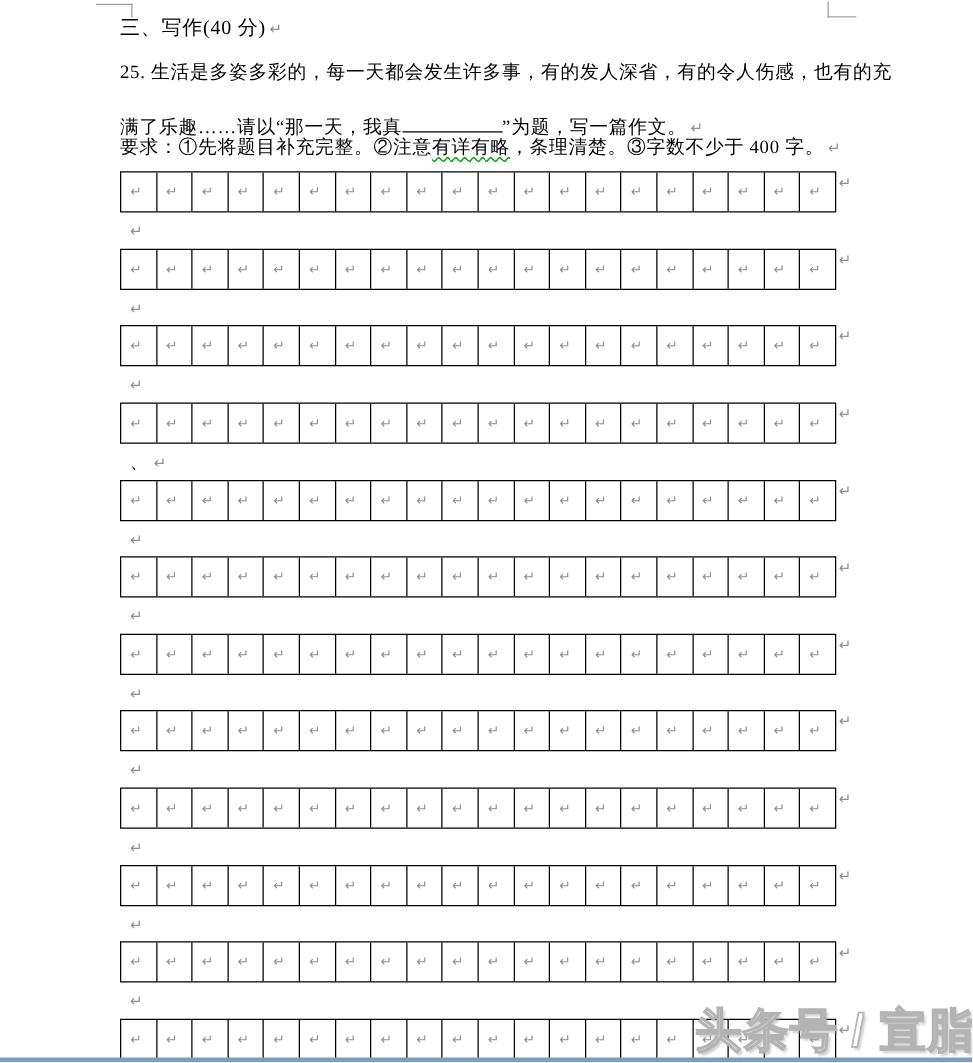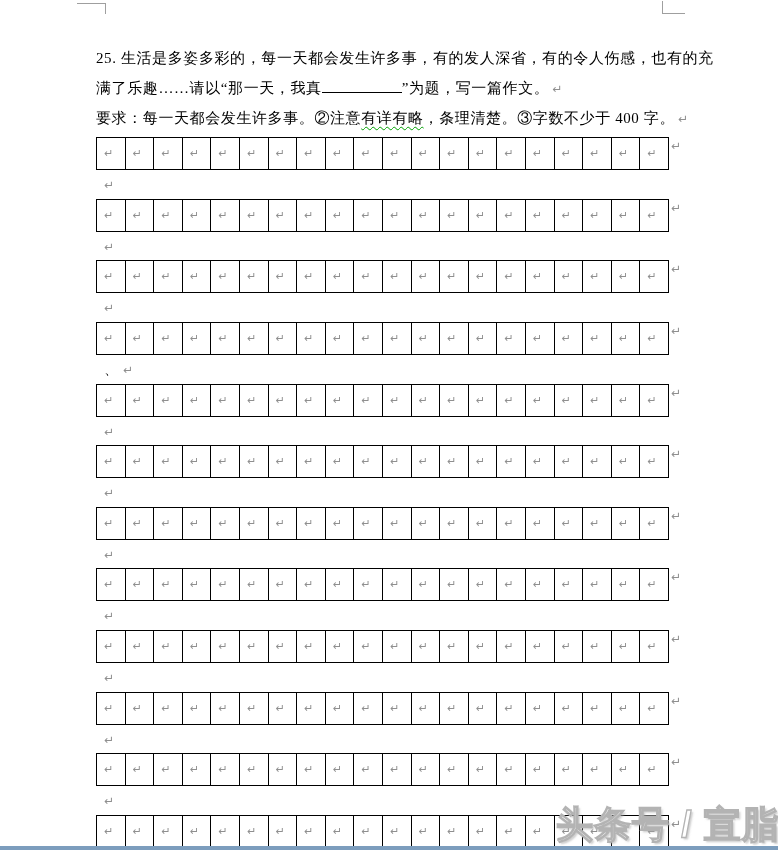--- a/index.html
+++ b/index.html
@@ -45,31 +45,34 @@
   .bottombar{position:absolute;left:0;top:846px;width:778px;height:4px;background:#7c9dbd;}
 </style>
 </head>
 <body>
 
 <div class="screen">
 
   <div class="cropmark-tl"></div>
   <div class="cropmark-tr"></div>
 
+  <div class="textline title" style="top:13px">
+    <span>三、写作(40 分)</span><span class="mark">↵</span>
+  </div>
 
   <div class="textline" style="top:48px">
     <span>25. 生活是多姿多彩的，每一天都会发生许多事，有的发人深省，有的令人伤感，也有的充</span>
   </div>
 
-  <div class="textline" style="top:78px">
+  <div class="textline" style="top:91px">
     <span>满了乐趣……请以“那一天，我真</span><span class="blank"></span><span>”为题，写一篇作文。</span><span class="mark">↵</span>
   </div>
 
   <div class="textline" style="top:108px">
-    <span>要求：每一天都会发生许多事。②注意</span><span class="squiggle">有详有略</span><span>，条理清楚。③字数不少于 400 字。</span><span class="mark">↵</span>
+    <span>要求：①先将题目补充完整。②注意</span><span class="squiggle">有详有略</span><span>，条理清楚。③字数不少于 400 字。</span><span class="mark">↵</span>
   </div>
 
   <div>
       <div class="grid-row" style="top: 137px;">
         <span class="grid-cell">
           <span class="cell-mark">↵</span>
         </span>
         <span class="grid-cell">
           <span class="cell-mark">↵</span>
         </span>

